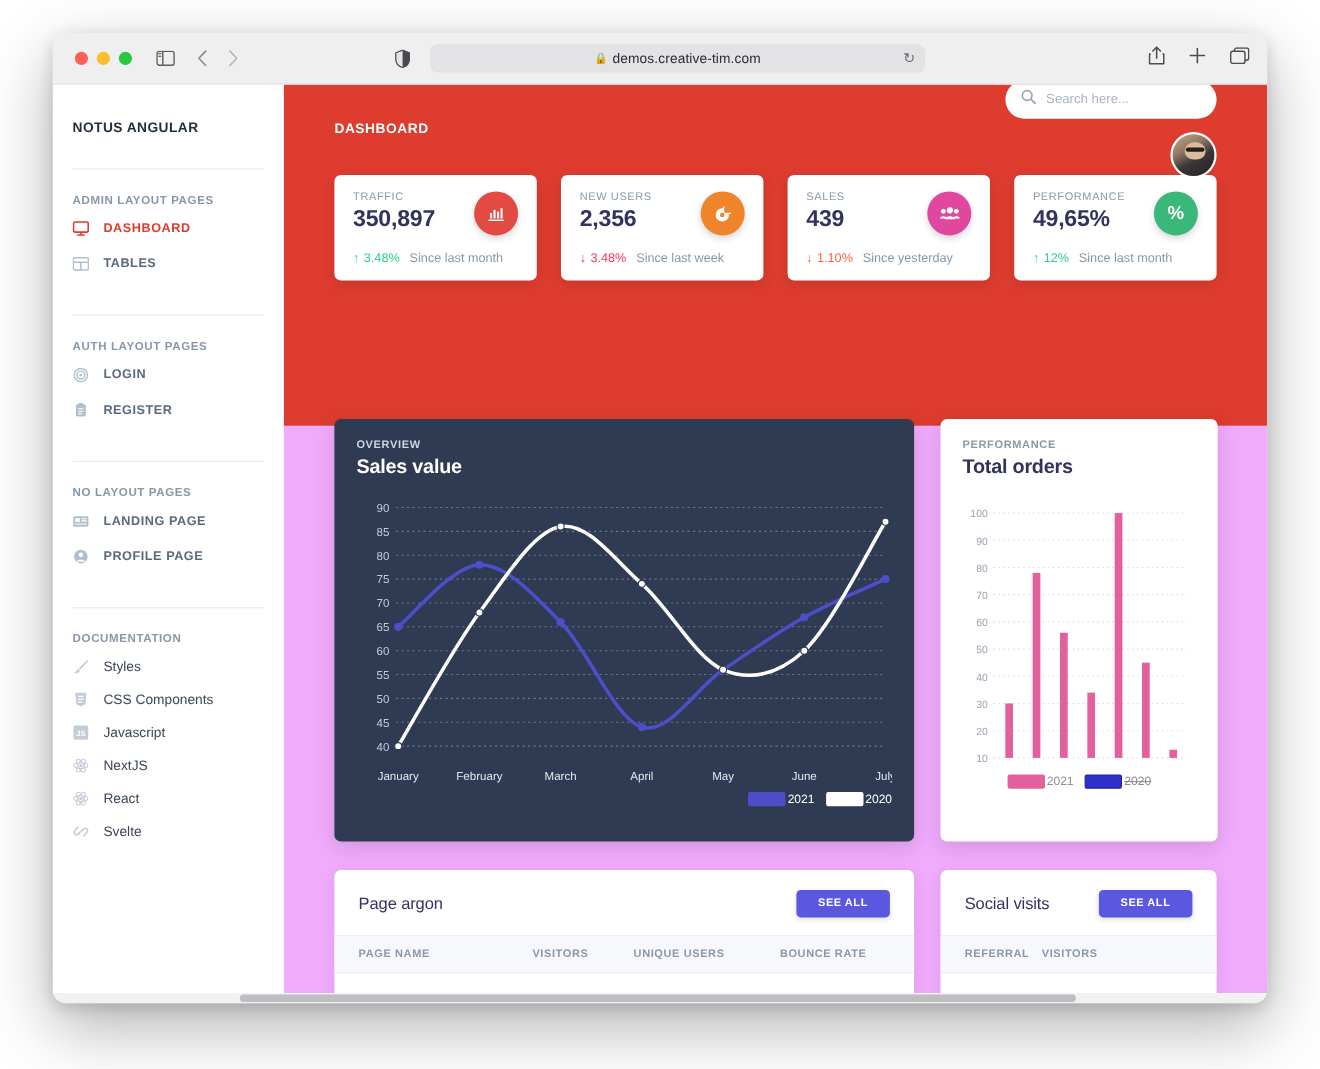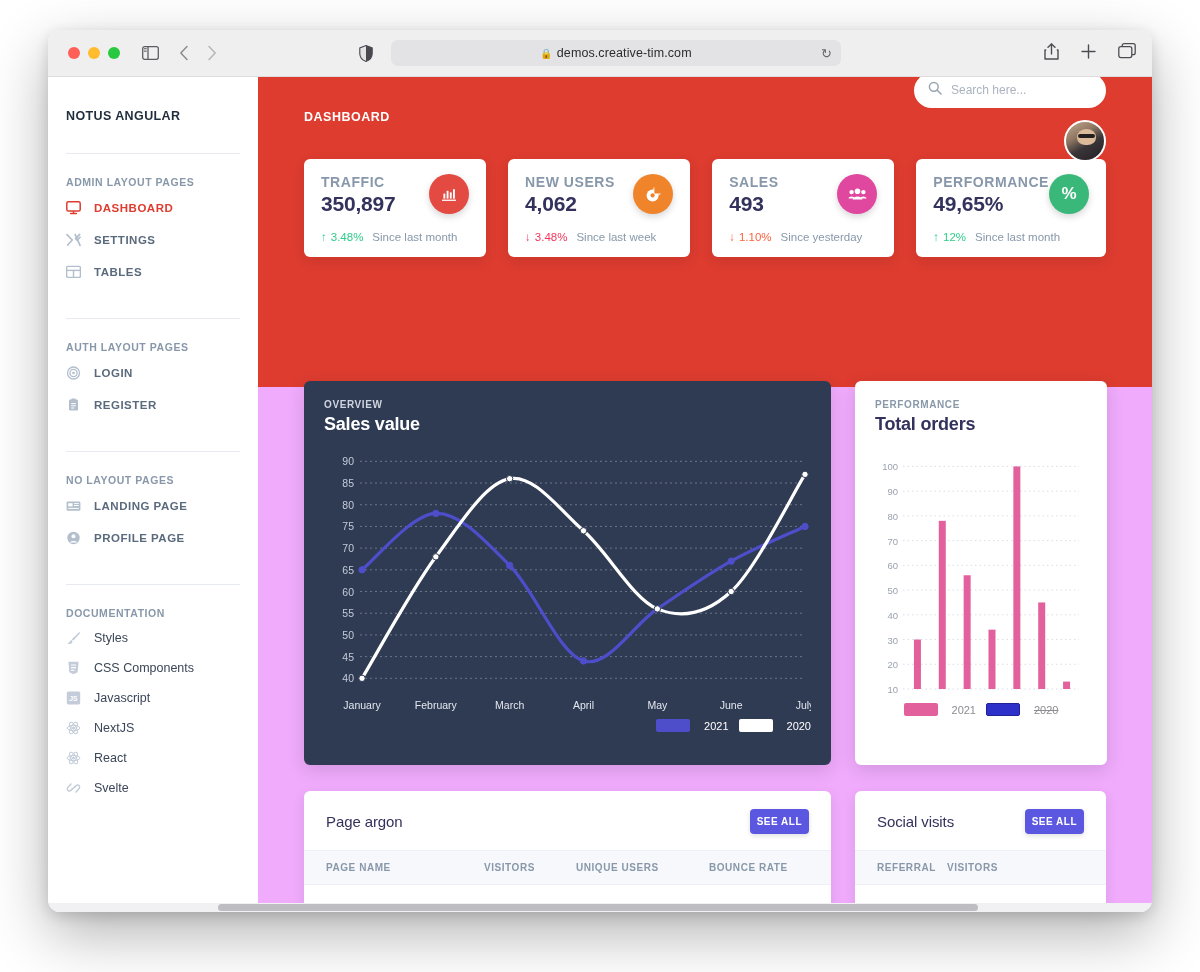--- a/index.html
+++ b/index.html
@@ -157,21 +157,21 @@
 
   
   .stats { display: flex; gap: 22px; margin-top: 6px; }
   .card {
     background: #fff; border-radius: 6px;
     box-shadow: 0 4px 14px rgba(0,0,0,.09);
     flex: 1; padding: 15px 17px 14px 17px;
   }
   .card-top { display: flex; align-items: flex-start; }
   .card-label {
-    font-size: 14px; font-weight: bold; color: #8898aa;
+    font-size: 10px; font-weight: normal; color: #8898aa;
     letter-spacing: .55px; text-transform: uppercase;
   }
   .card-value {
     font-size: 21px; font-weight: bold; color: #32325d;
     margin-top: 2px; letter-spacing: -.2px;
   }
   .card-icon {
     margin-left: auto; width: 40px; height: 40px; border-radius: 50%;
     display: flex; align-items: center; justify-content: center;
     color: #fff; font-size: 15px;
@@ -197,21 +197,21 @@
     font-size: 10px; font-weight: bold; letter-spacing: .6px; text-transform: uppercase;
   }
   .chart-dark .chart-sub { color: #cfd5e0; }
   .chart-light .chart-sub { color: #8898aa; }
   .chart-title { font-size: 18px; font-weight: bold; margin-top: 4px; letter-spacing: -.2px; }
   .chart-dark .chart-title { color: #ffffff; }
   .chart-light .chart-title { color: #32325d; }
   .plot { position: relative; margin-top: 14px; }
 
   .legend { display: flex; justify-content: flex-end; gap: 10px; align-items: center; }
-  .lg-item { display: flex; align-items: center; gap: 14px; }
+  .lg-item { display: flex; align-items: center; gap: 2px; }
   .lg-swatch { width: 34px; height: 13px; border-radius: 2px; }
   .lg-text { font-size: 11px; }
   .lg-text.dim { color: #8d8d93; }
   .lg-text.strike { text-decoration: line-through; }
 
   
   .tables-row {
     position: absolute; left: 46px; right: 46px; top: 714px;
     display: flex; gap: 24px;
   }
@@ -224,21 +224,21 @@
   .tcard.narrow { flex: 1; }
   .tcard-head {
     display: flex; align-items: center;
     padding: 18px 22px 16px 22px;
   }
   .tcard-title { font-size: 15px; color: #32325d; letter-spacing: -.1px; }
   .see-all {
     margin-left: auto;
     background: #5b57e0; color: #fff;
     font-size: 10px; font-weight: bold; letter-spacing: .5px;
-    padding: 7px 7px; border-radius: 4px;
+    padding: 7px 20px; border-radius: 4px;
     text-transform: uppercase; border: none; cursor: pointer;
     font-family: "Liberation Sans", sans-serif;
     box-shadow: 0 2px 5px rgba(0,0,0,.12);
   }
   table { width: 100%; border-collapse: collapse; }
   thead th {
     background: #f7f8fb;
     font-size: 10px; font-weight: bold; color: #8898aa;
     letter-spacing: .55px; text-transform: uppercase;
     text-align: left; padding: 11px 0 11px 0;
@@ -343,29 +343,20 @@
               <rect x="0.8" y="0.8" width="13.4" height="9.2" rx="1.6" fill="none" stroke="currentColor" stroke-width="1.5"></rect>
               <line x1="4.6" y1="12.6" x2="10.4" y2="12.6" stroke="currentColor" stroke-width="1.5" stroke-linecap="round"></line>
               <line x1="7.5" y1="10.2" x2="7.5" y2="12.6" stroke="currentColor" stroke-width="1.5"></line>
             </svg>
         </span>
         <span>DASHBOARD</span>
       </div>
       <div class="sb-item">
         <span class="ic">
           <svg width="15" height="14" viewBox="0 0 15 14">
-              <path d="M1 1.6 L6.2 7 M6.2 7 L1.7 12 M9.2 1.6 L14 12.4" stroke="currentColor" stroke-width="1.7" stroke-linecap="round" fill="none"></path>
-              <path d="M13.6 1.4 L9.6 5.6 M9.6 5.6 L11.2 7.3 L14 4.2" stroke="currentColor" stroke-width="1.7" stroke-linecap="round" fill="none"></path>
-            </svg>
-        </span>
-        <span>SETTINGS</span>
-      </div>
-      <div class="sb-item">
-        <span class="ic">
-          <svg width="15" height="14" viewBox="0 0 15 14">
               <rect x="0.6" y="1.4" width="13.8" height="11" rx="1.3" fill="none" stroke="currentColor" stroke-width="1.4"></rect>
               <line x1="0.6" y1="5.4" x2="14.4" y2="5.4" stroke="currentColor" stroke-width="1.4"></line>
               <line x1="7.5" y1="5.4" x2="7.5" y2="12.4" stroke="currentColor" stroke-width="1.4"></line>
             </svg>
         </span>
         <span>TABLES</span>
       </div>
 
       <div class="sb-divider"></div>
 
@@ -523,21 +514,21 @@
               <span style="color:#2dce89">↑</span>
               <span class="card-delta" style="color:#2dce89">3.48%</span>
               <span class="card-period">Since last month</span>
             </div>
           </div>
 
           <div class="card">
             <div class="card-top">
               <div>
                 <div class="card-label">NEW USERS</div>
-                <div class="card-value">4,062</div>
+                <div class="card-value">2,356</div>
               </div>
               <div class="card-icon" style="background:#f0842a">
                 <svg width="17" height="17" viewBox="0 0 17 17">
                     <path d="M8.5 8.5 L8.5 1.4 A7.1 7.1 0 0 1 15.6 8.5 Z" fill="#fff"></path>
                     <path d="M8.5 9.9 A6.2 6.2 0 1 1 9.9 9.9 Z" fill="none"></path>
                     <circle cx="7.6" cy="9.4" r="6" fill="#fff"></circle>
                     <circle cx="7.6" cy="9.4" r="2.1" fill="#f0842a"></circle>
                     <path d="M9.4 1.2 A7.4 7.4 0 0 1 16 7.4 L9.4 7.4 Z" fill="#f0842a"></path>
                   </svg>
               </div>
@@ -546,21 +537,21 @@
               <span style="color:#f5365c">↓</span>
               <span class="card-delta" style="color:#f5365c">3.48%</span>
               <span class="card-period">Since last week</span>
             </div>
           </div>
 
           <div class="card">
             <div class="card-top">
               <div>
                 <div class="card-label">SALES</div>
-                <div class="card-value">493</div>
+                <div class="card-value">439</div>
               </div>
               <div class="card-icon" style="background:#e0479e">
                 <svg width="19" height="14" viewBox="0 0 19 14">
                     <circle cx="9.5" cy="4.2" r="2.8" fill="#fff"></circle>
                     <path d="M4.6 12.4 C5.2 8.6 13.8 8.6 14.4 12.4 Z" fill="#fff"></path>
                     <circle cx="3.6" cy="5.1" r="2.2" fill="#fff"></circle>
                     <circle cx="15.4" cy="5.1" r="2.2" fill="#fff"></circle>
                     <path d="M0.4 11.6 C0.8 8.8 6.4 8.8 6.8 11.6 Z" fill="#fff"></path>
                     <path d="M12.2 11.6 C12.6 8.8 18.2 8.8 18.6 11.6 Z" fill="#fff"></path>
                   </svg>

